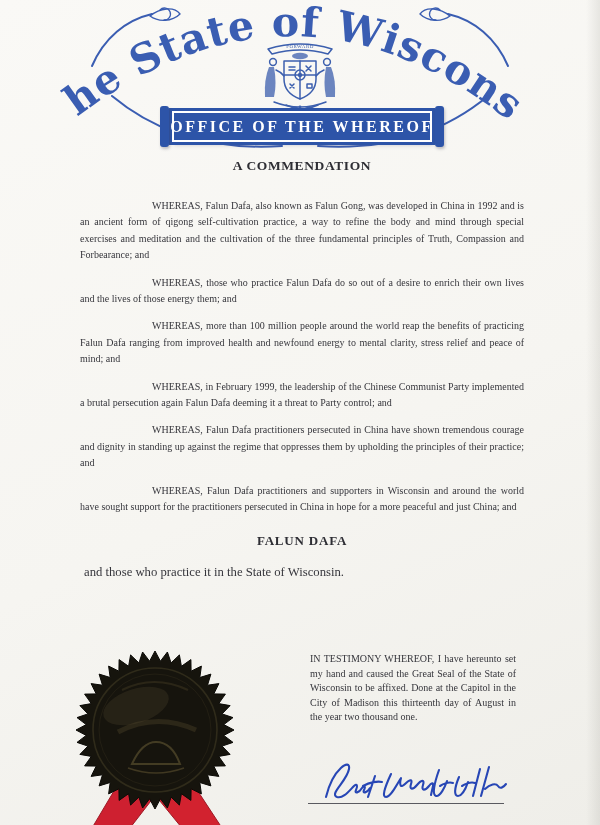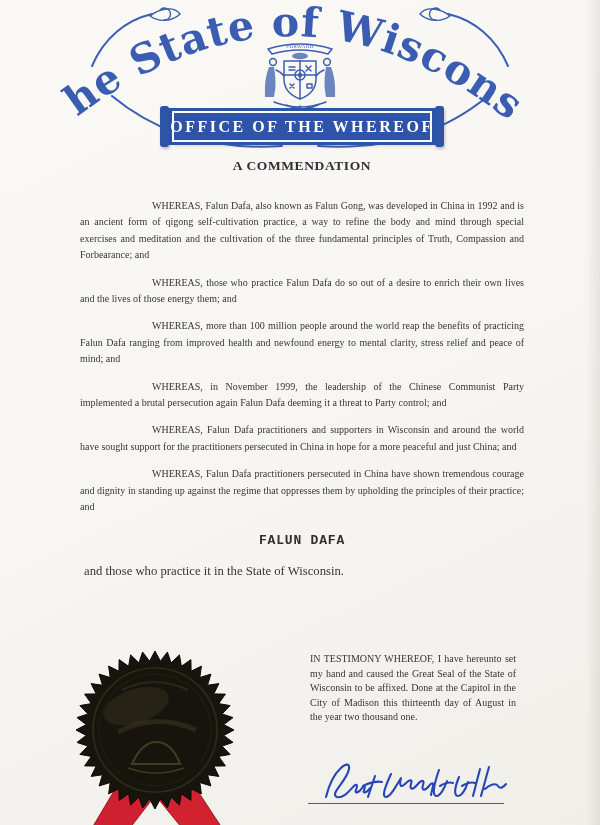--- a/index.html
+++ b/index.html
@@ -38,21 +38,21 @@
   .commendation-title{
     margin:8px 0 24px 0;text-align:center;font-size:13.5px;font-weight:bold;
     letter-spacing:.6px;text-underline-offset:3px;color:#2e2e34;
   }
   .doc-body p.body-par{
     margin:0 0 11px 0;font-size:10px;line-height:16.4px;
     text-align:justify;text-indent:72px;color:#36363c;
   }
   .center-heading{
     margin:17px 0 15px 0;text-align:center;font-size:13px;font-weight:bold;
-    letter-spacing:.8px;color:#2e2e34;font-family:Liberation Mono, monospace;
+    letter-spacing:.8px;color:#2e2e34;
   }
   .closing-line{margin:4px;font-size:12.7px;line-height:16.4px;color:#36363c;}
   
   .seal-svg{position:absolute;left:58px;top:648px;width:200px;height:177px;}
   .testimony{
     position:absolute;left:310px;top:652px;width:206px;
     font-size:10px;line-height:14.6px;text-align:justify;color:#36363c;
   }
   .signature-svg{position:absolute;left:312px;top:756px;width:196px;height:46px;}
   .signature-line{position:absolute;left:308px;top:803px;width:196px;border-top:1px solid #5a5a60;}
@@ -118,23 +118,23 @@
 
   <div class="banner">
     <span class="banner-label">OFFICE OF THE WHEREOF</span>
   </div>
 
   <div class="doc-body">
     <h1 class="commendation-title">A COMMENDATION</h1>
     <p class="body-par">WHEREAS, Falun Dafa, also known as Falun Gong, was developed in China in 1992 and is an ancient form of qigong self-cultivation practice, a way to refine the body and mind through special exercises and meditation and the cultivation of the three fundamental principles of Truth, Compassion and Forbearance; and</p>
     <p class="body-par">WHEREAS, those who practice Falun Dafa do so out of a desire to enrich their own lives and the lives of those energy them; and</p>
     <p class="body-par">WHEREAS, more than 100 million people around the world reap the benefits of practicing Falun Dafa ranging from improved health and newfound energy to mental clarity, stress relief and peace of mind; and</p>
-    <p class="body-par">WHEREAS, in November 1999, the leadership of the Chinese Communist Party implemented a brutal persecution again Falun Dafa deeming it a threat to Party control; and</p>
+    <p class="body-par">WHEREAS, in February 1999, the leadership of the Chinese Communist Party implemented a brutal persecution again Falun Dafa deeming it a threat to Party control; and</p>
+    <p class="body-par">WHEREAS, Falun Dafa practitioners persecuted in China have shown tremendous courage and dignity in standing up against the regime that oppresses them by upholding the principles of their practice; and</p>
     <p class="body-par">WHEREAS, Falun Dafa practitioners and supporters in Wisconsin and around the world have sought support for the practitioners persecuted in China in hope for a more peaceful and just China; and</p>
-    <p class="body-par">WHEREAS, Falun Dafa practitioners persecuted in China have shown tremendous courage and dignity in standing up against the regime that oppresses them by upholding the principles of their practice; and</p>
     <div class="center-heading">FALUN DAFA</div>
     <p class="closing-line">and those who practice it in the State of Wisconsin.</p>
   </div>
 
   <svg class="seal-svg" viewBox="0 0 200 177">
 
     <g>
       <path d="M 72,116 L 106,136 L 72,180 L 34,180 Z" fill="#ce2030" stroke="#9d1a26" stroke-width="1"></path>
       <path d="M 122,116 L 88,136 L 124,180 L 164,180 Z" fill="#d2222f" stroke="#9d1a26" stroke-width="1"></path>
       <path d="M 72,116 L 106,136 L 98,147 Z" fill="#b01c29" opacity=".6"></path>

